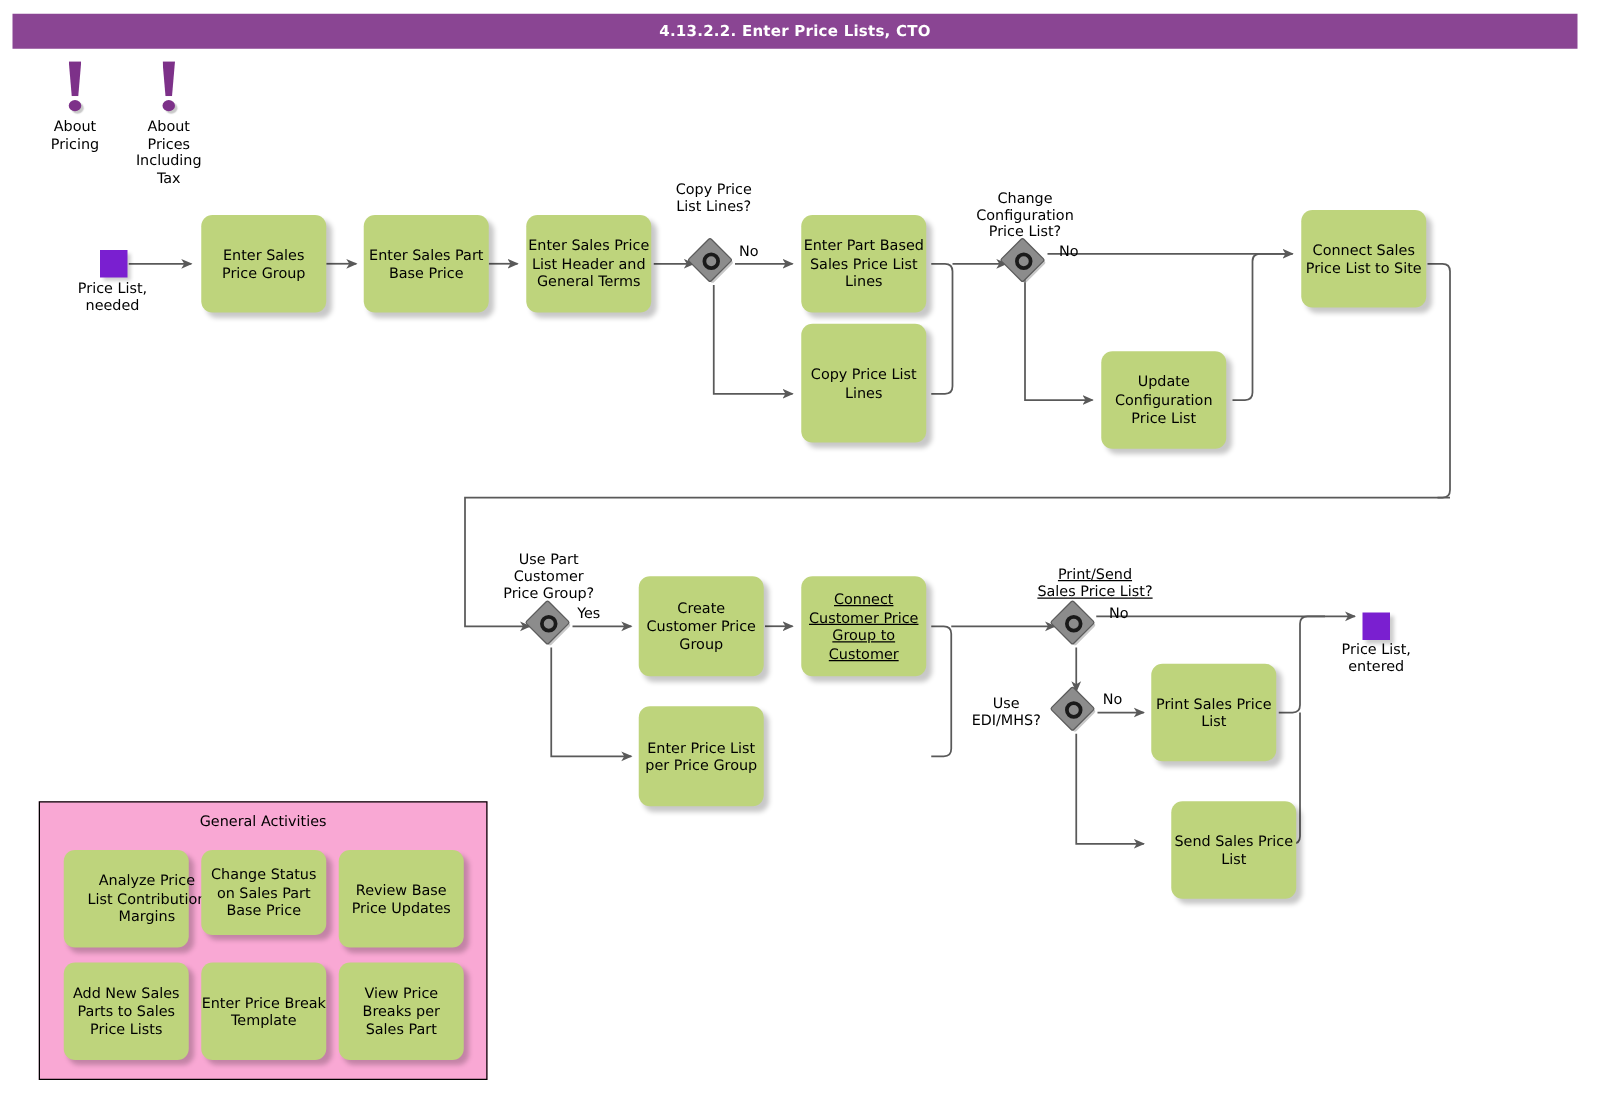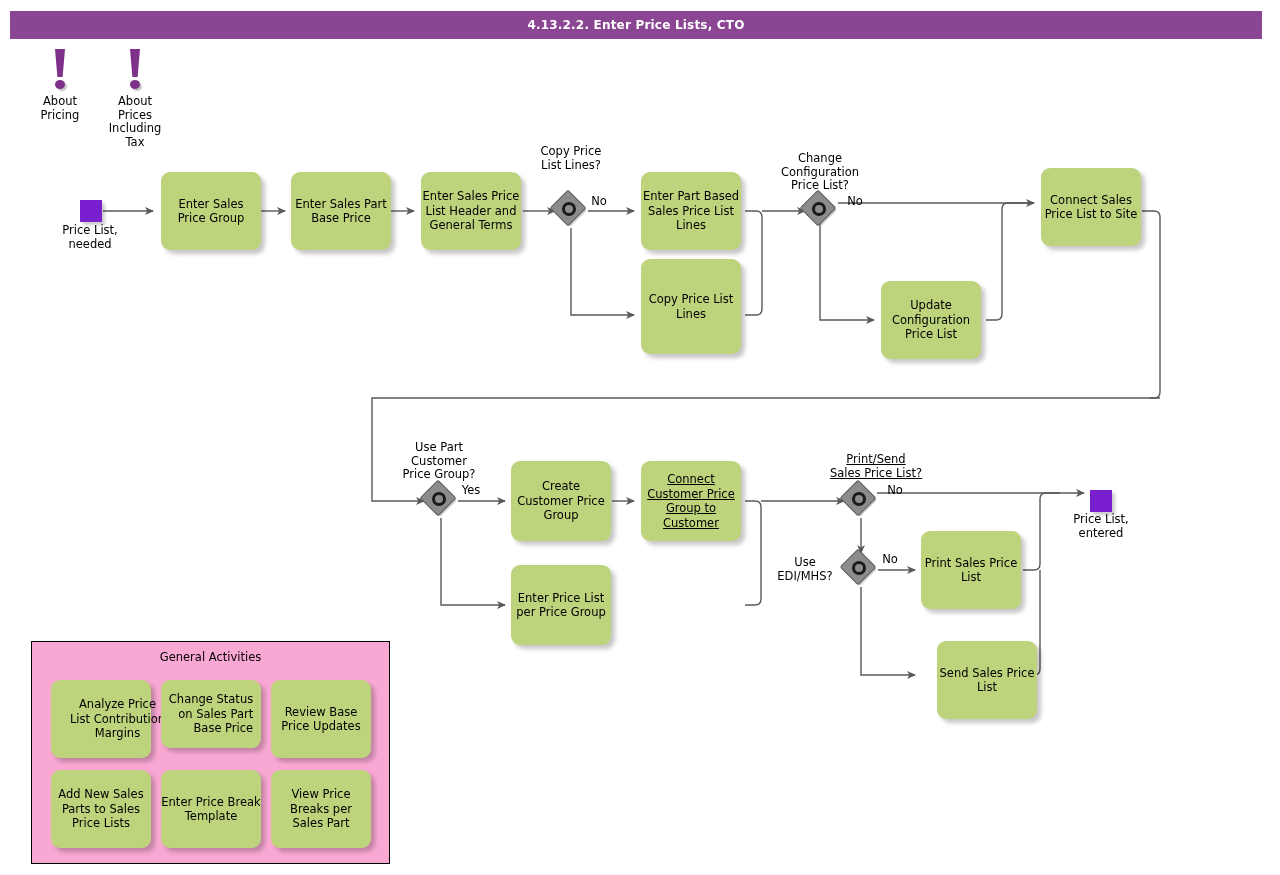--- a/index.html
+++ b/index.html
@@ -271,21 +271,21 @@
   <div class="lbl" style="left: 768px; top: 556px; width: 74px; white-space: pre;">Use
 EDI/MHS?</div>
   <div class="lbl" style="left: 875px; top: 553px; width: 30px; white-space: pre;">No</div>
 
   <div class="ga-panel">
     <div class="ga-title">General Activities</div>
 
     <div class="task" style="left: 19px; top: 38px; width: 100px; height: 78px; white-space: pre; padding-left: 37px;">Analyze Price
 List Contribution
 Margins</div>
-    <div class="task" style="left: 129px; top: 38px; width: 100px; height: 68px; white-space: pre; text-align: right;">Change Status
+    <div class="task" style="left: 129px; top: 38px; width: 100px; height: 68px; white-space: pre;">Change Status
 on Sales Part
 Base Price</div>
     <div class="task" style="left: 239px; top: 38px; width: 100px; height: 78px; white-space: pre;">Review Base
 Price Updates</div>
 
     <div class="task" style="left: 19px; top: 128px; width: 100px; height: 78px; white-space: pre;">Add New Sales
 Parts to Sales
 Price Lists</div>
     <div class="task" style="left: 129px; top: 128px; width: 100px; height: 78px; white-space: pre;">Enter Price Break
 Template</div>

